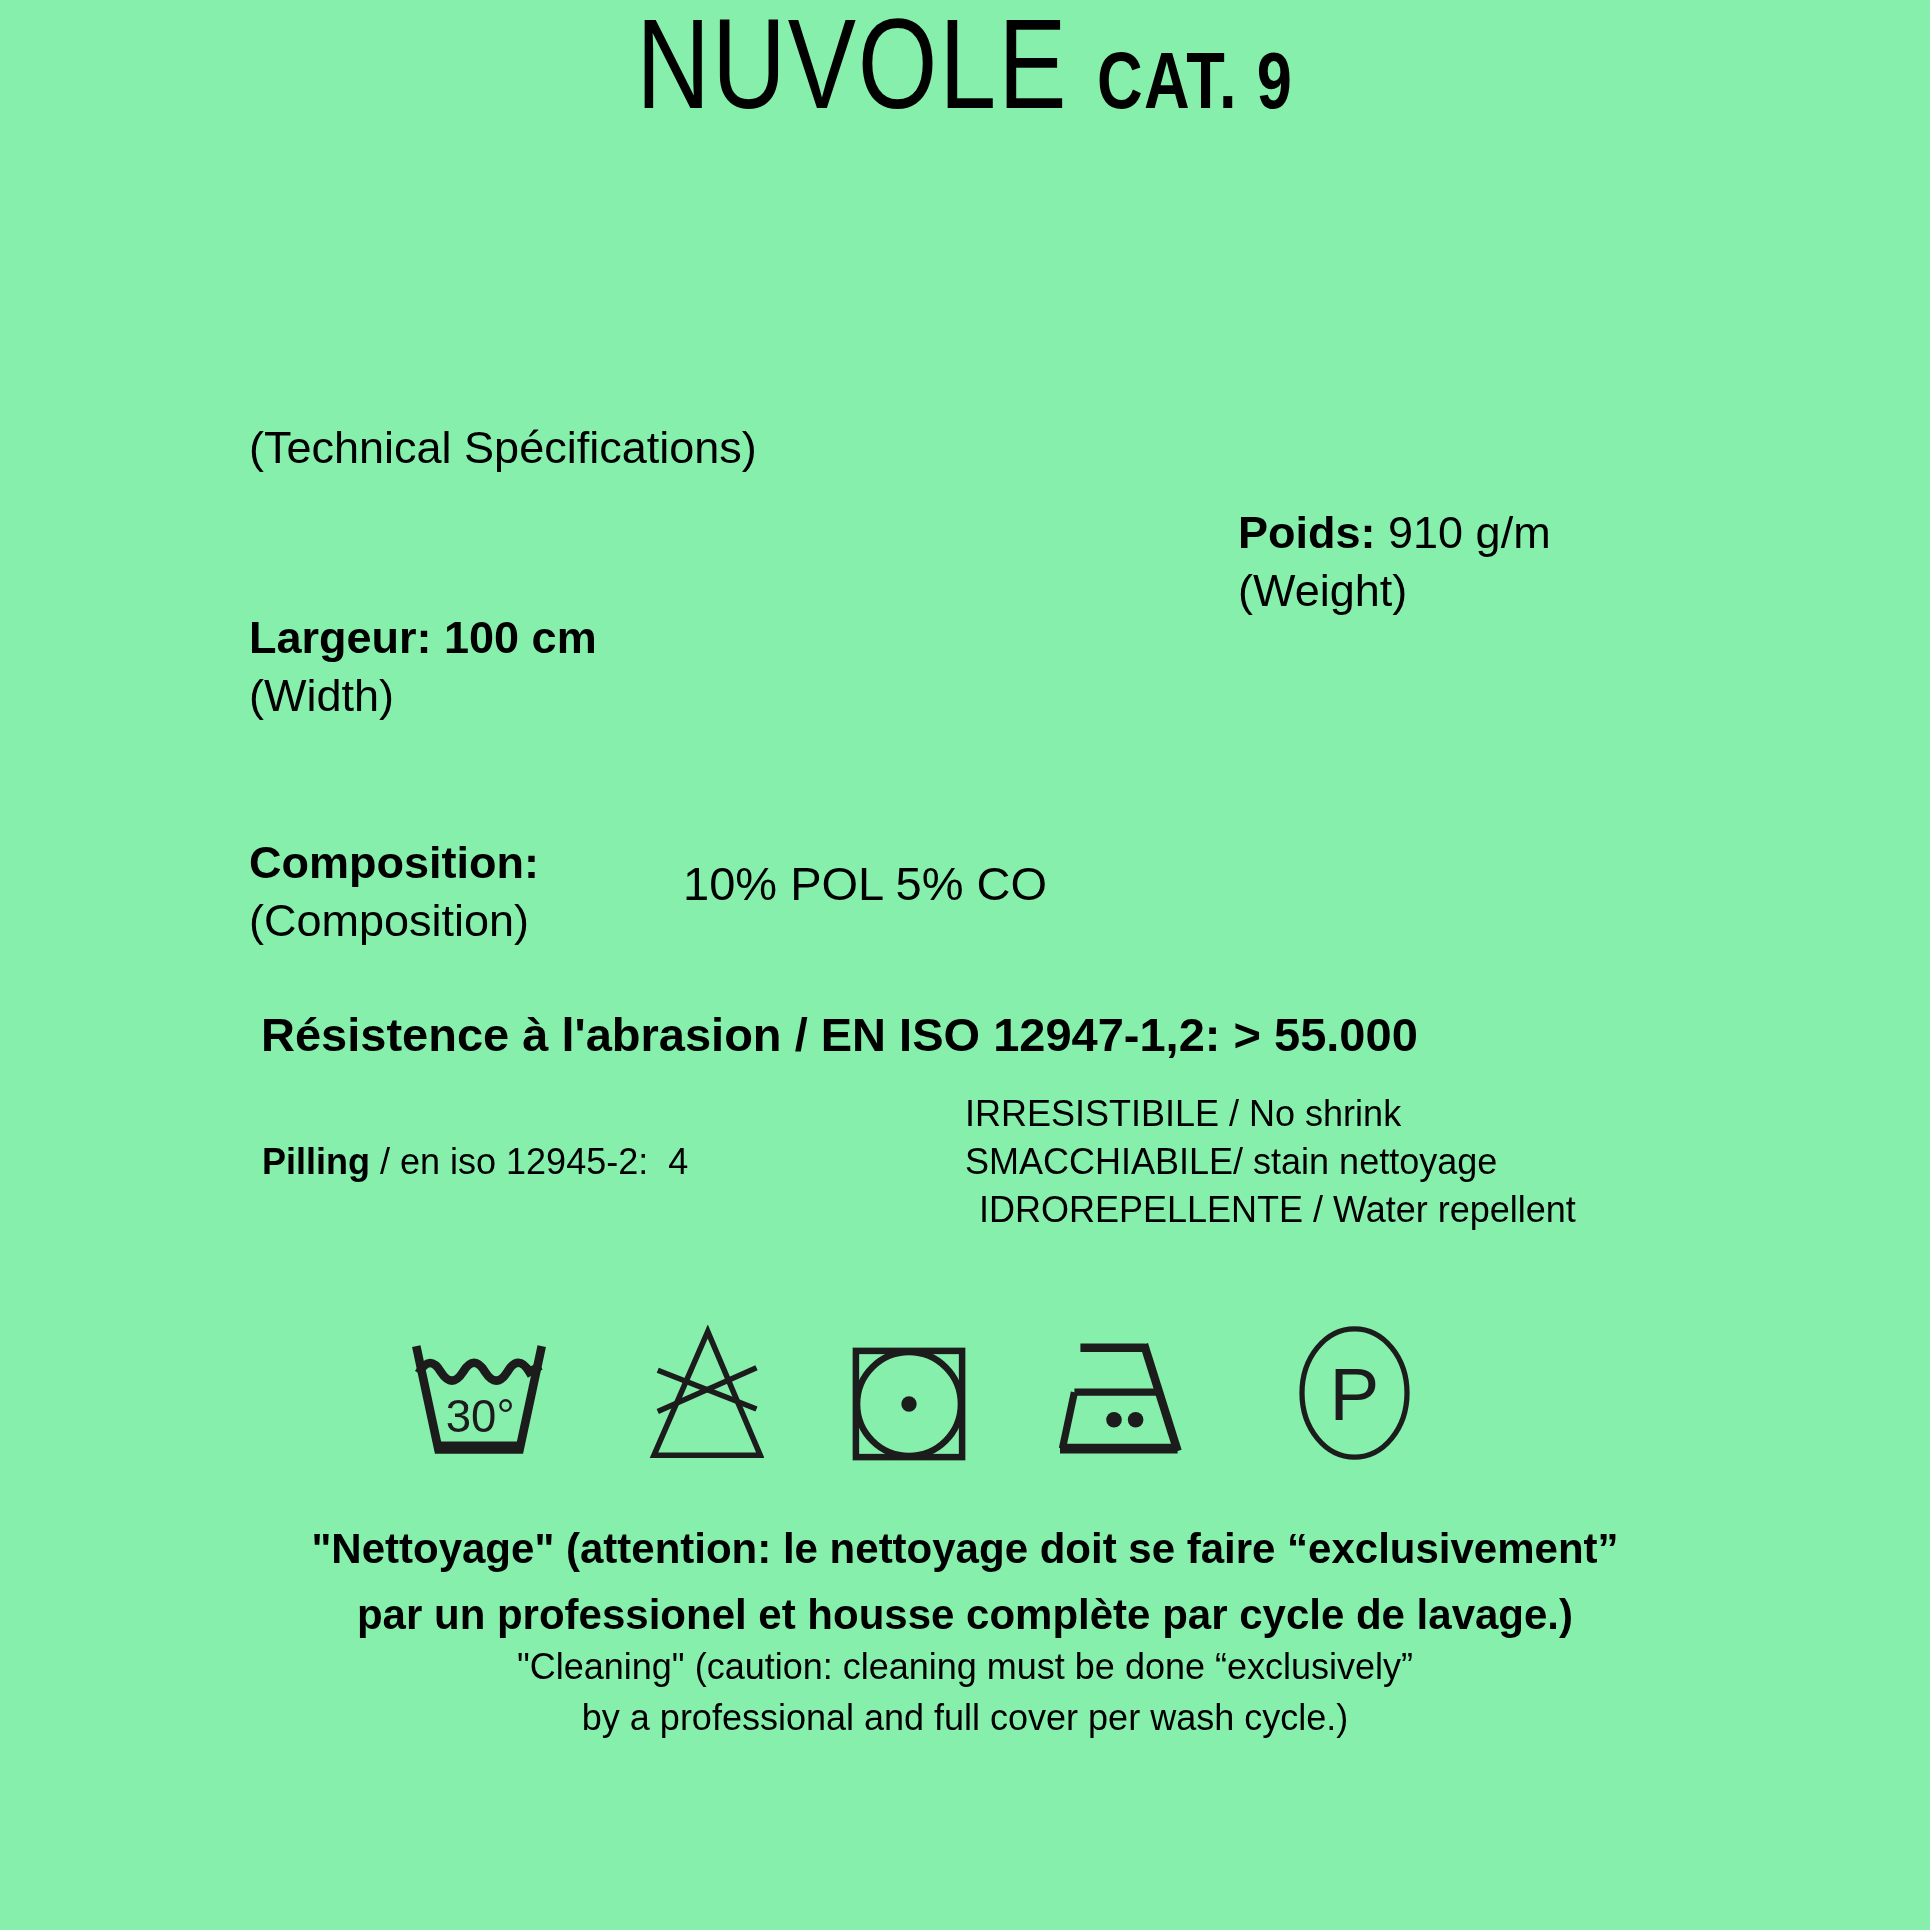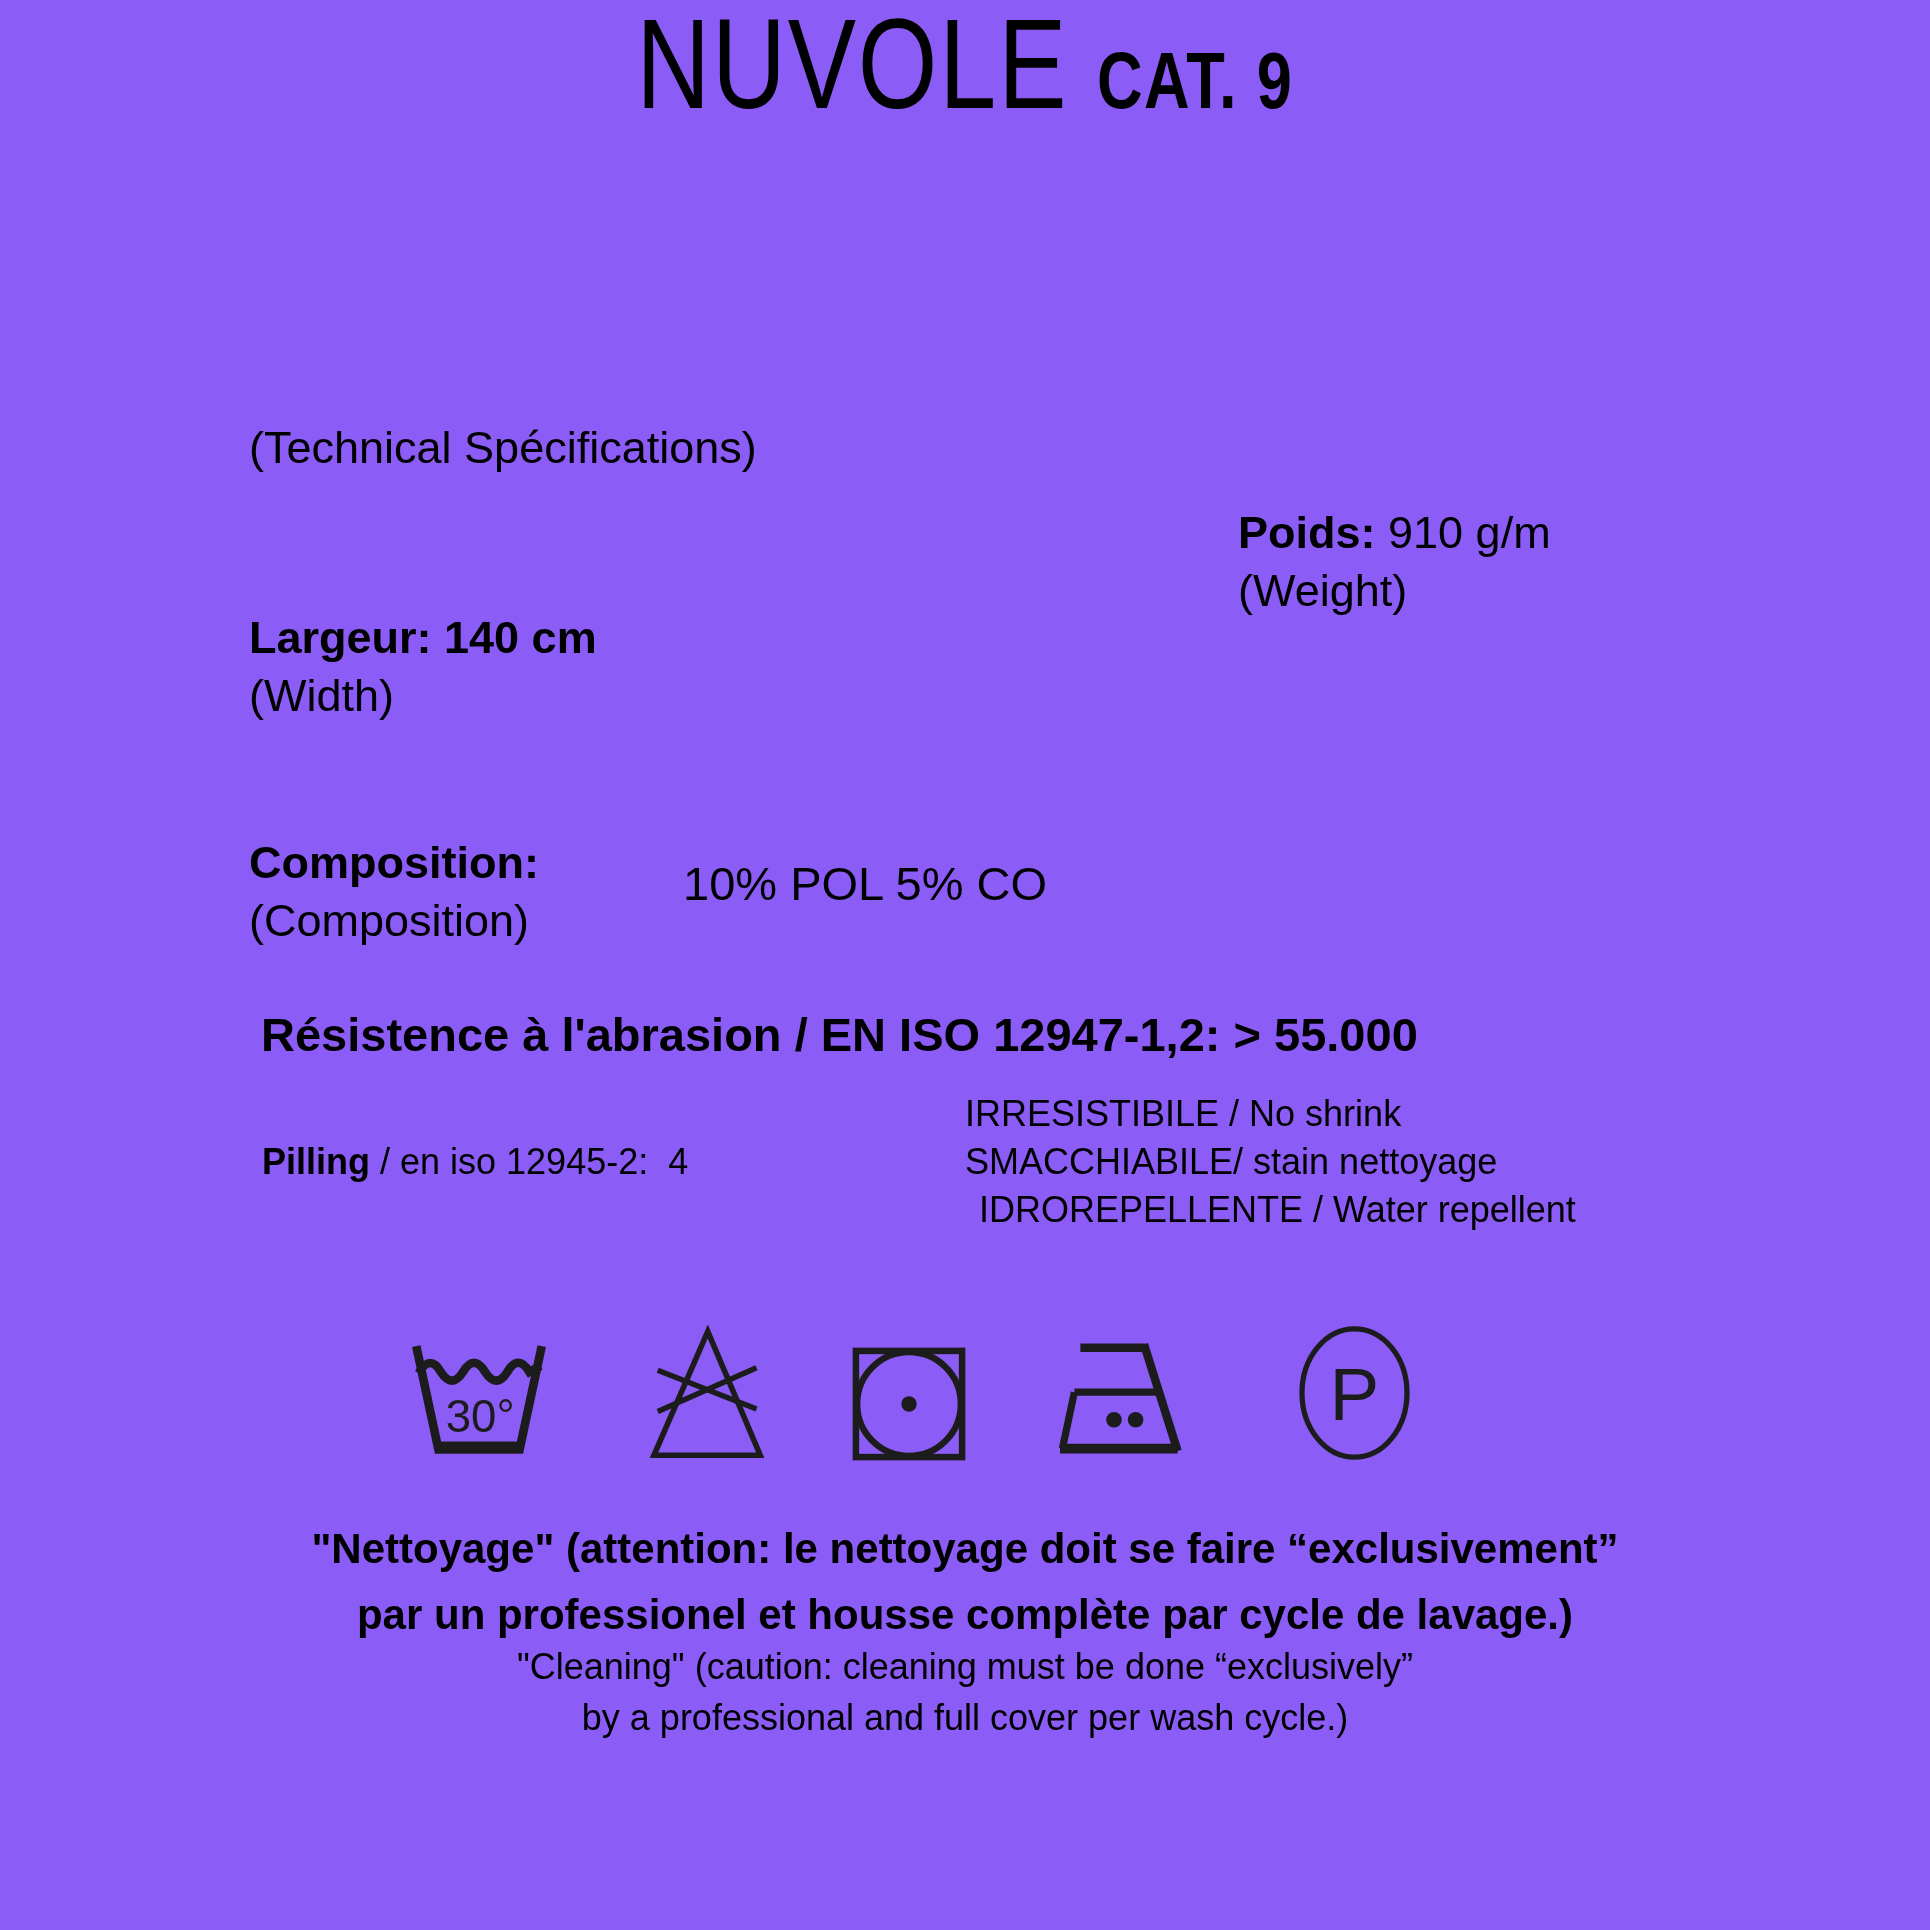--- a/index.html
+++ b/index.html
@@ -10,21 +10,21 @@
   body {
     width: 1930px;
     height: 1930px;
     font-family: "Liberation Sans", "DejaVu Sans", sans-serif;
     color: #000000;
   }
   .page {
     position: relative;
     width: 1930px;
     height: 1930px;
-    background: #8b5cf6;
+    background: #86efac;
     overflow: hidden;
   }
   .abs { position: absolute; }
 
   
   .title-wrap {
     left: 0; top: 292;
     width: 1930px;
     text-align: center;
     white-space: nowrap;
@@ -120,21 +120,21 @@
   </div>
 
   <div class="abs t-main" style="left:1238px; top:504px;">
     <div>
       <span class="t-bold">Poids:</span><span class="t-reg prewrap"> 910 g/m</span>
     </div>
     <div class="t-reg">(Weight)</div>
   </div>
 
   <div class="abs t-main" style="left:249px; top:609px;">
-    <div class="t-bold">Largeur: 140 cm</div>
+    <div class="t-bold">Largeur: 100 cm</div>
     <div class="t-reg">(Width)</div>
   </div>
 
   <div class="abs t-main" style="left:249px; top:834px;">
     <div class="t-bold">Composition:</div>
     <div class="t-reg">(Composition)</div>
   </div>
   <div class="abs t-reg" style="left:683px; top:856px; font-size:47px;">10% POL 5% CO</div>
 
   <div class="abs abrasion-heading" style="left:249px; top:1008px;">Résistence à l'abrasion / EN ISO 12947-1,2: &gt; 55.000</div>

